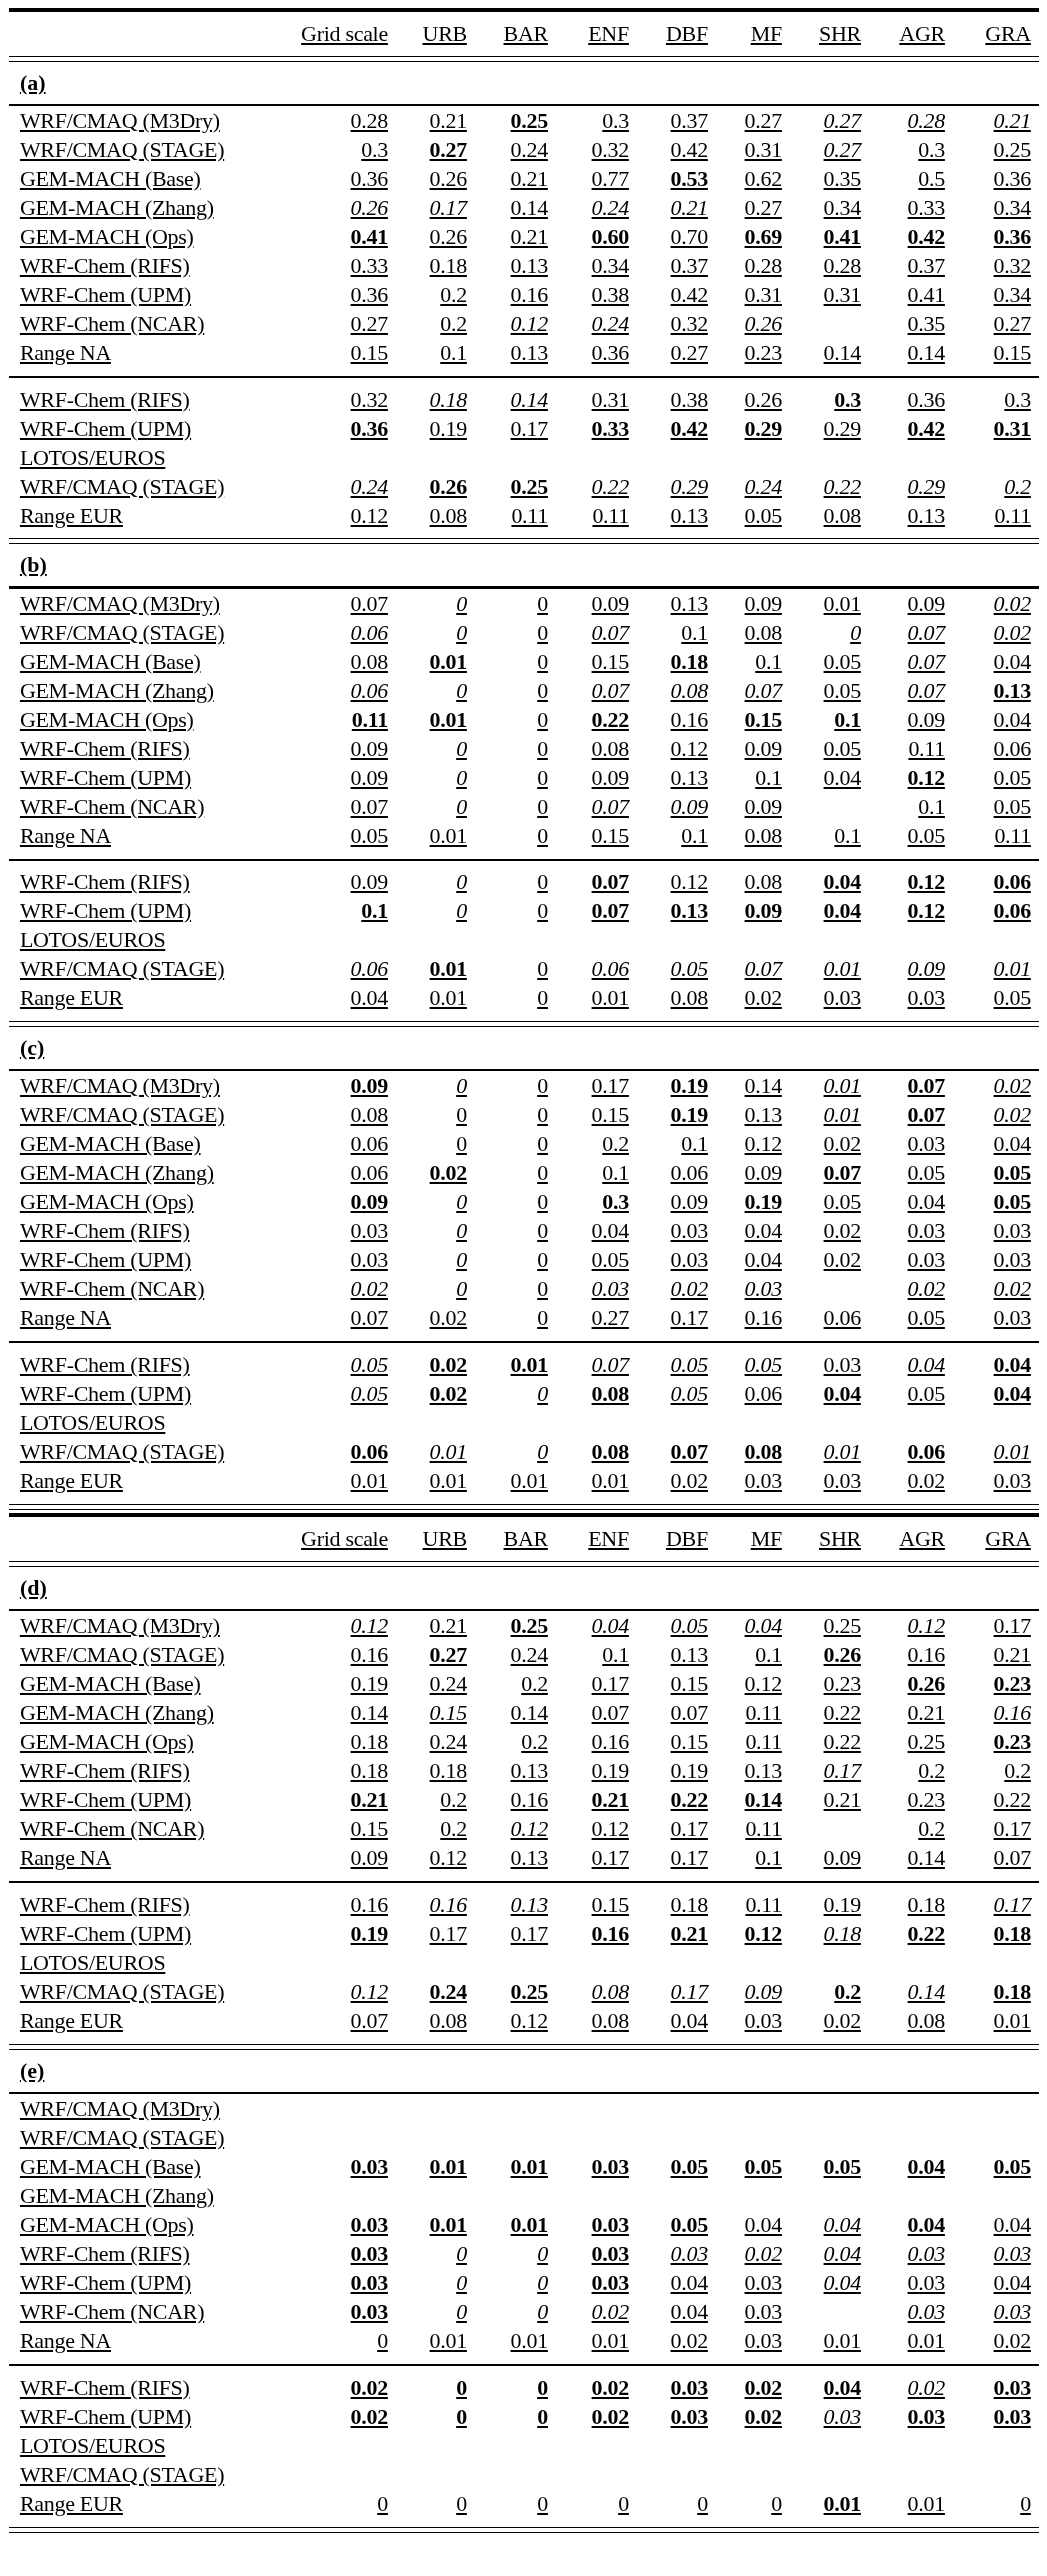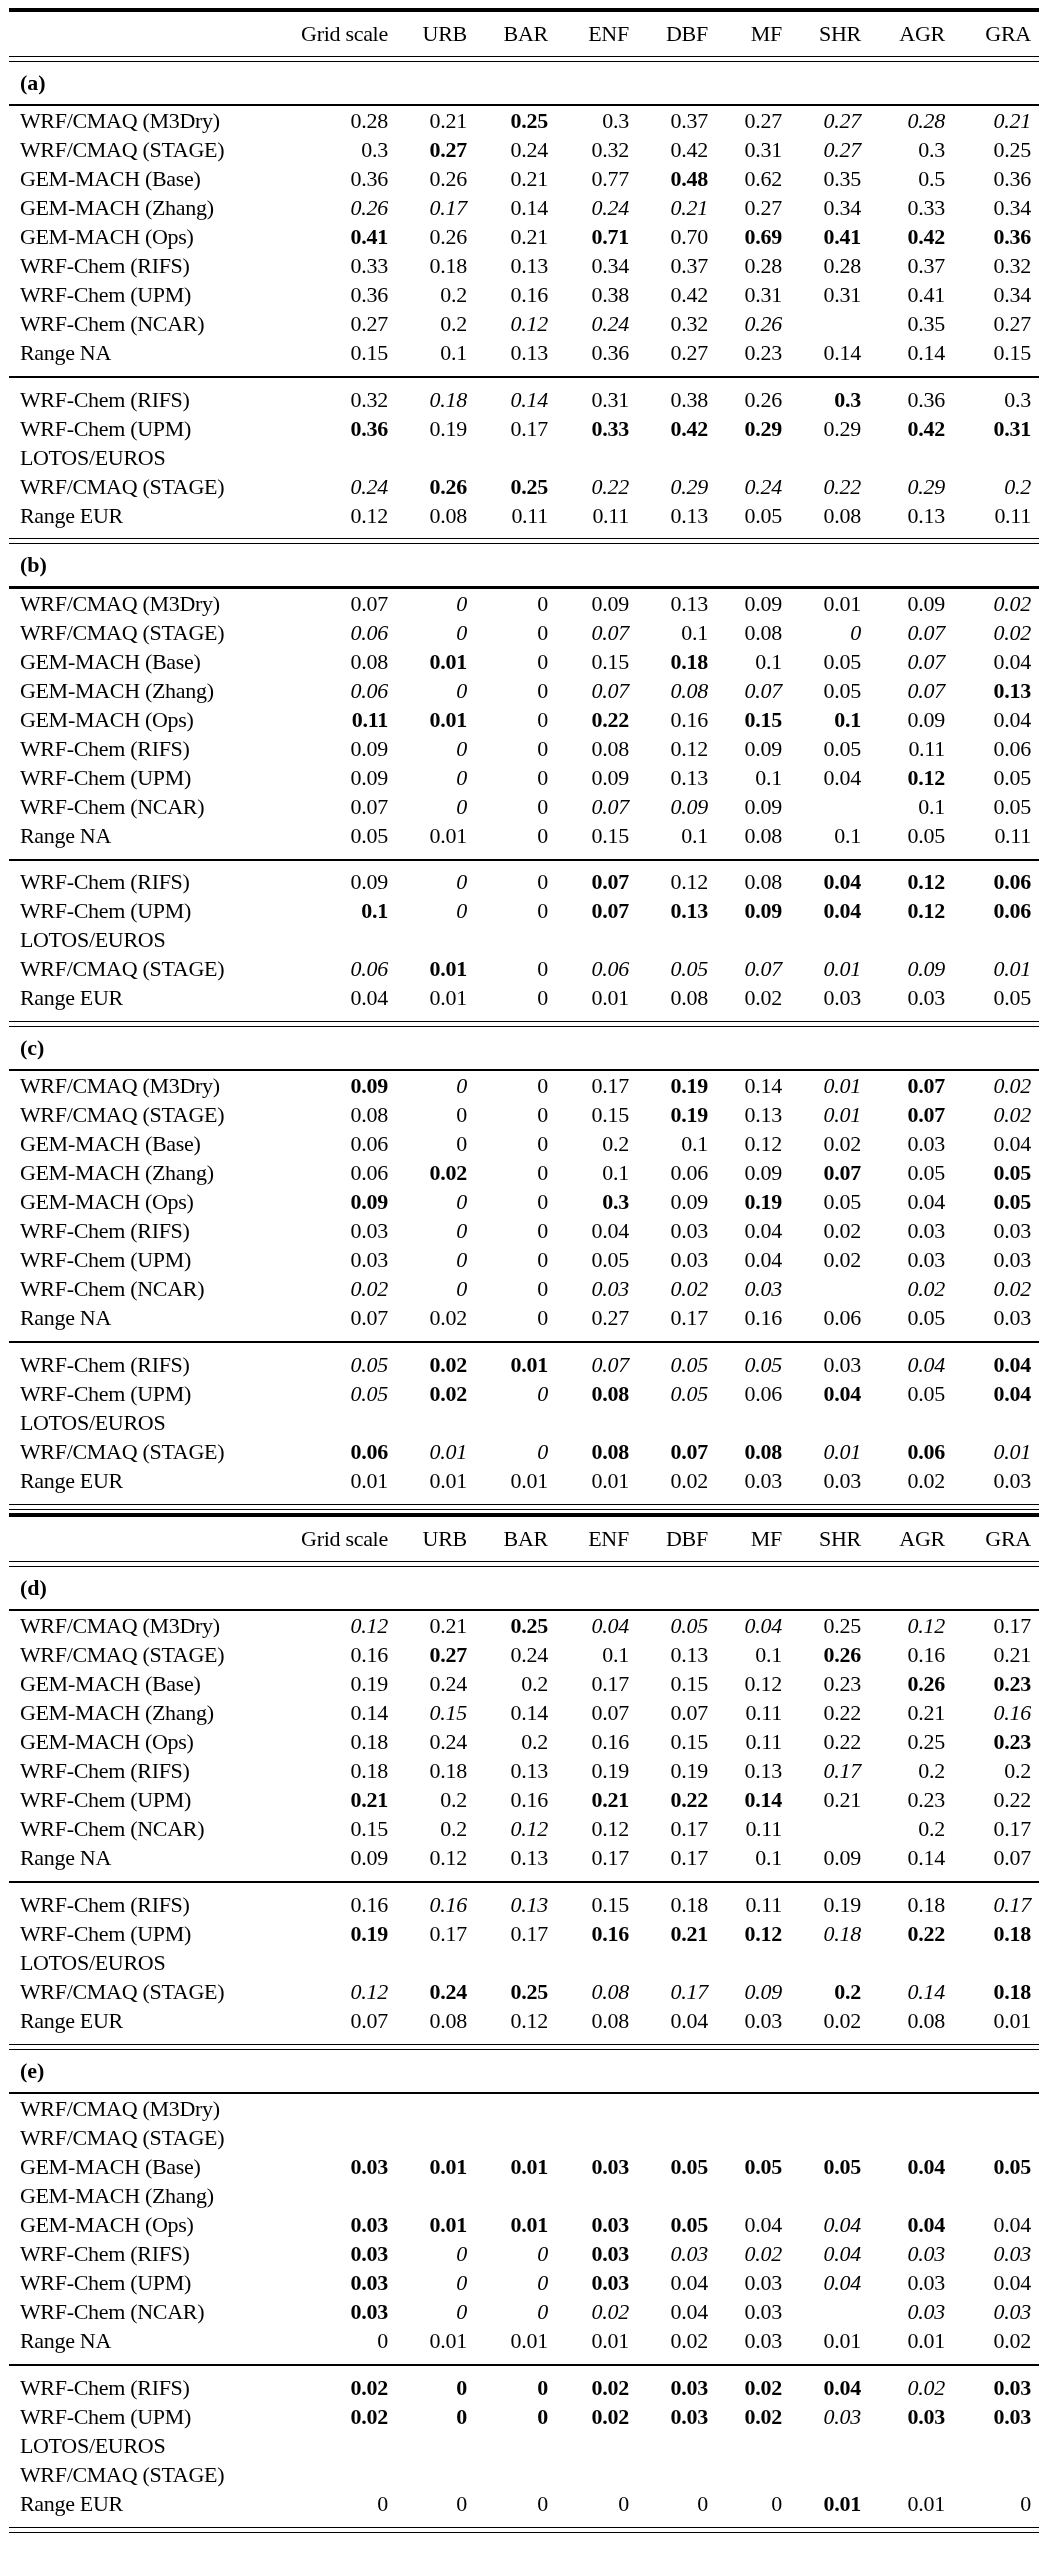--- a/index.html
+++ b/index.html
@@ -1,17 +1,17 @@
 <!DOCTYPE html>
 <html style="font-size:8.9px"><head>
 <meta charset="utf-8">
 <style>
   html,body{margin:0;padding:0;background:#ffffff;}
   body{width:1048px;height:2576px;font-family:"Liberation Serif","DejaVu Serif",serif;color:#000;}
-  .wrap{padding:7.8px 8.9px 0 8.9px;}
+  .wrap{padding:7.8px 8.9px 0 8.9px;text-decoration:underline;}
   .rule-heavy{height:3.9px;background:#000;}
   .rule-single{height:2.2px;background:#000;}
   .rule-mid{height:2.2px;background:#000;margin:8.9px 0 6.6px 0;}
   .rule-double{height:6px;border-top:1.7px solid #000;border-bottom:1.7px solid #000;box-sizing:border-box;}
   .rule-double.endsec{margin-top:8.9px;}
   .gap6{height:3.3px;}
   .row{display:grid;grid-template-columns:251px 128px 79px 81px 81px 79px 74px 79px 84px 86px;height:29px;line-height:29px;font-size:22px;letter-spacing:-0.3px;}
   .header-row{height:44px;line-height:44px;}
   .cell{text-align:right;white-space:nowrap;overflow:visible;}
   .cell.lab{text-align:left;padding-left:11px;}
@@ -63,21 +63,21 @@
         <span class="cell i">0.27</span>
         <span class="cell">0.3</span>
         <span class="cell">0.25</span>
       </div>
       <div class="row">
         <span class="cell lab">GEM-MACH (Base)</span>
         <span class="cell">0.36</span>
         <span class="cell">0.26</span>
         <span class="cell">0.21</span>
         <span class="cell">0.77</span>
-        <span class="cell b">0.48</span>
+        <span class="cell b">0.53</span>
         <span class="cell">0.62</span>
         <span class="cell">0.35</span>
         <span class="cell">0.5</span>
         <span class="cell">0.36</span>
       </div>
       <div class="row">
         <span class="cell lab">GEM-MACH (Zhang)</span>
         <span class="cell i">0.26</span>
         <span class="cell i">0.17</span>
         <span class="cell">0.14</span>
@@ -86,21 +86,21 @@
         <span class="cell">0.27</span>
         <span class="cell">0.34</span>
         <span class="cell">0.33</span>
         <span class="cell">0.34</span>
       </div>
       <div class="row">
         <span class="cell lab">GEM-MACH (Ops)</span>
         <span class="cell b">0.41</span>
         <span class="cell">0.26</span>
         <span class="cell">0.21</span>
-        <span class="cell b">0.71</span>
+        <span class="cell b">0.60</span>
         <span class="cell">0.70</span>
         <span class="cell b">0.69</span>
         <span class="cell b">0.41</span>
         <span class="cell b">0.42</span>
         <span class="cell b">0.36</span>
       </div>
       <div class="row">
         <span class="cell lab">WRF-Chem (RIFS)</span>
         <span class="cell">0.33</span>
         <span class="cell">0.18</span>

